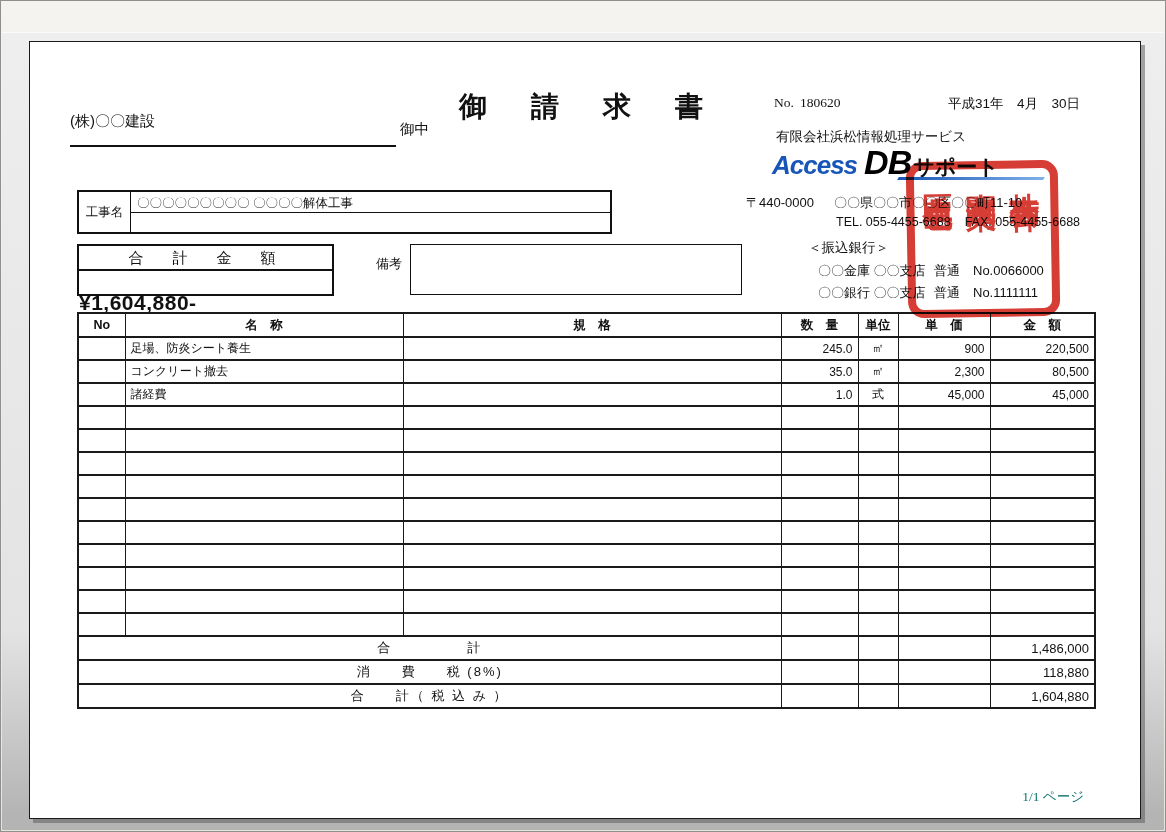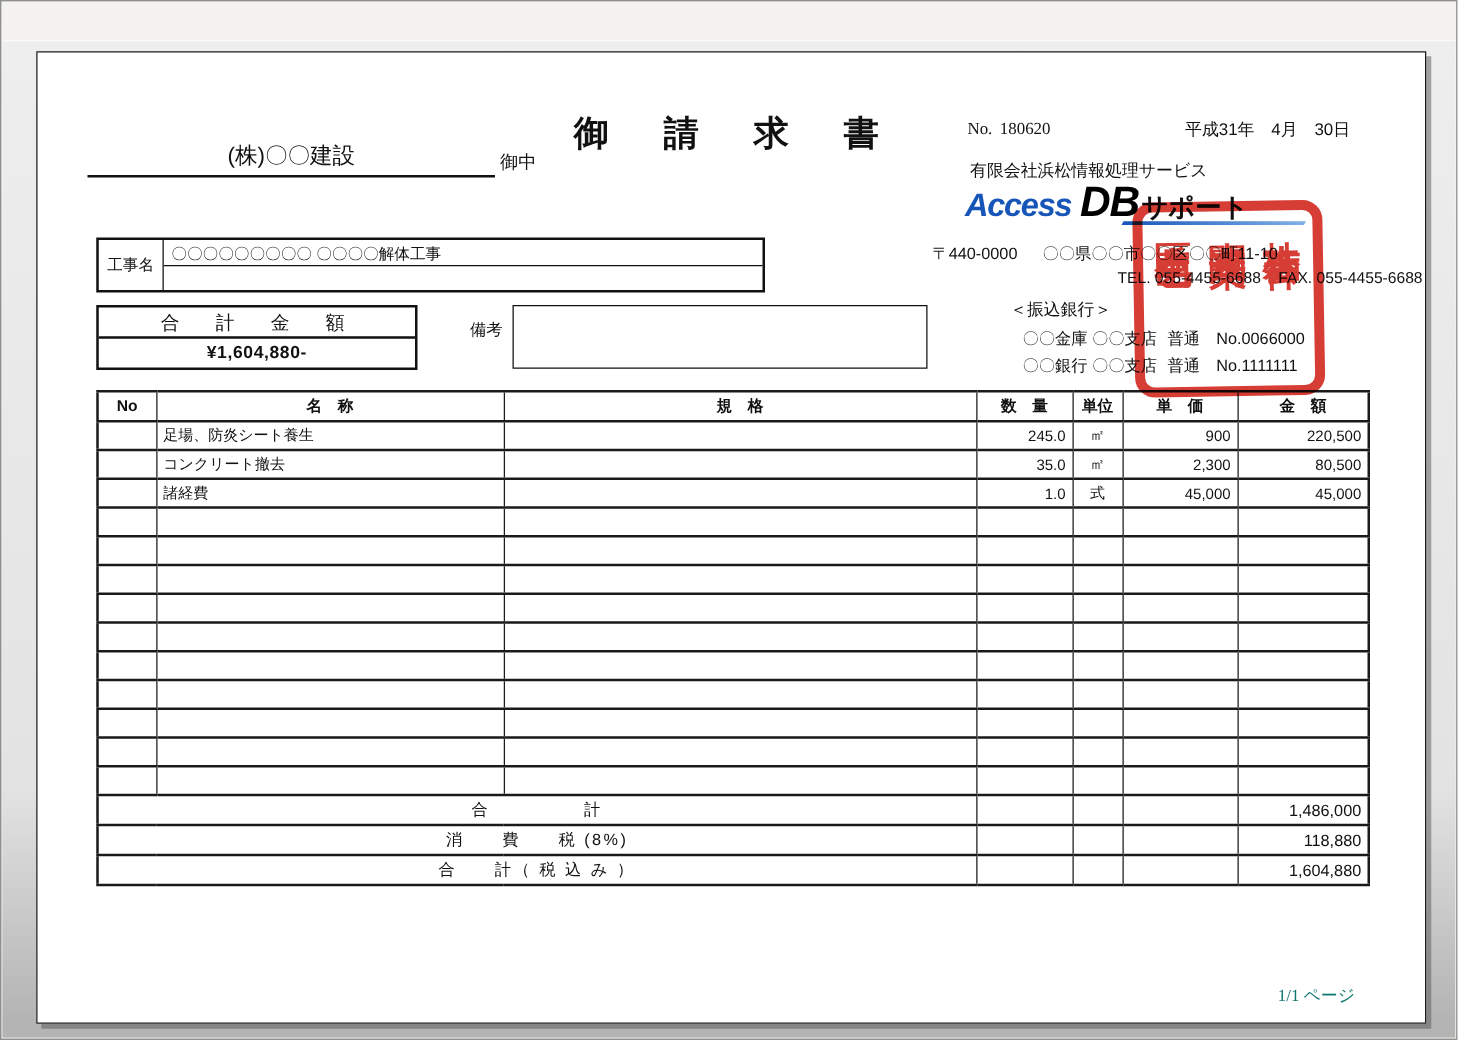--- a/index.html
+++ b/index.html
@@ -31,22 +31,22 @@
     box-shadow:inset 0 1px 0 #fafafa;
   }
   .page {
     position:absolute; left:27px; top:9px; width:1112px; height:778px;
     background:#fff; border:1px solid #1a1a1a;
     box-shadow:4px 4px 0 rgba(85,85,85,.5);
   }
   .abs { position:absolute; }
 
   .customer-line {
-    left:40px; top:70px; width:326px; text-align:center;
-    border-bottom:2px solid #111; padding-bottom:4px; font-size:18px;
+    left:40px; top:70px; width:326px; 
+    border-bottom:2px solid #111; padding-bottom:14px; font-size:15px;
   }
   .gochu { left:370px; top:78px; font-size:14.5px; }
   .doc-title {
     left:400px; top:46px; width:310px; text-align:center;
     font-family:"Liberation Serif","DejaVu Serif",serif;
     font-weight:bold; font-size:28px; letter-spacing:8px; white-space:nowrap;
   }
   .no-line { left:744px; top:53px; font-family:"Liberation Serif","DejaVu Serif",serif; font-size:13.5px;text-align:center; }
   .no-line .num { margin-left:6px; }
   .date-line { left:918px; top:53px; font-size:13.5px; white-space:nowrap; }
@@ -56,40 +56,40 @@
   .logo-access { font-style:italic; font-weight:bold; font-size:26px; color:#1756b8; letter-spacing:-1px; }
   .logo-db { font-style:italic; font-weight:bold; font-size:34px; color:#000000; margin-left:7px; letter-spacing:-1px; }
   .logo-support { font-weight:bold; font-size:21px; color:#101010; margin-left:2px; }
   .logo-swoosh {
     left:868px; top:135px; width:146px; height:3px;
     background:linear-gradient(90deg,#1756b8,#7fb0e8); transform:skewX(-30deg);
   }
 
   .postal { left:716px; top:152px; font-size:13px; }
   .address { left:804px; top:152px; font-size:13px; }
-  .telfax { left:864px; top:173px; font-size:12.5px; white-space:nowrap; }
+  .telfax { left:806px; top:173px; font-size:12.5px; white-space:nowrap; }
   .telfax .fax { margin-left:14px; }
   .bank-heading { left:778px; top:197px; font-size:13.5px; }
   .bank-name-1 { left:788px; top:220px; font-size:13px; }
   .bank-acct-1 { left:904px; top:220px; font-size:13px; }
   .bank-name-2 { left:788px; top:242px; font-size:13px; }
   .bank-acct-2 { left:904px; top:242px; font-size:13px; }
 
   .project-box { left:47px; top:148px; width:535px; height:44px; border:2px solid #111; display:flex; }
   .project-label { width:52px; border-right:1px solid #111; display:flex; align-items:center; justify-content:center; font-size:12.5px; }
   .project-content { flex:1; }
   .project-line1 { height:21px; border-bottom:1px solid #111; font-size:12.5px; padding:3px 6px 0; }
   .project-line2 { height:19px; }
 
   .total-box { left:47px; top:202px; width:257px; height:52px; border:2px solid #111; }
   .total-label {
     height:25px; border-bottom:2px solid #111; text-align:center;
     font-size:15px; letter-spacing:7px; padding-top:3px;
   }
-  .total-amount { text-align:center; font-weight:bold; font-size:14px; padding-top:2px; letter-spacing:.5px; }
+  .total-amount { font-weight:bold; font-size:21px; padding-top:20px; letter-spacing:.5px; }
 
   .remarks-label { left:346px; top:213px; font-size:13px; }
   .remarks-box { left:380px; top:202px; width:332px; height:51px; border:1px solid #111; background:#fff; }
 
   table.items { position:absolute; left:47px; top:270px; width:1017px; border-collapse:collapse; table-layout:fixed; }
   table.items th, table.items td {
     border-left:1px solid #1a1a1a; border-right:1px solid #1a1a1a;
     border-top:2px solid #1a1a1a; border-bottom:2px solid #1a1a1a;
     overflow:hidden; white-space:nowrap;
   }

